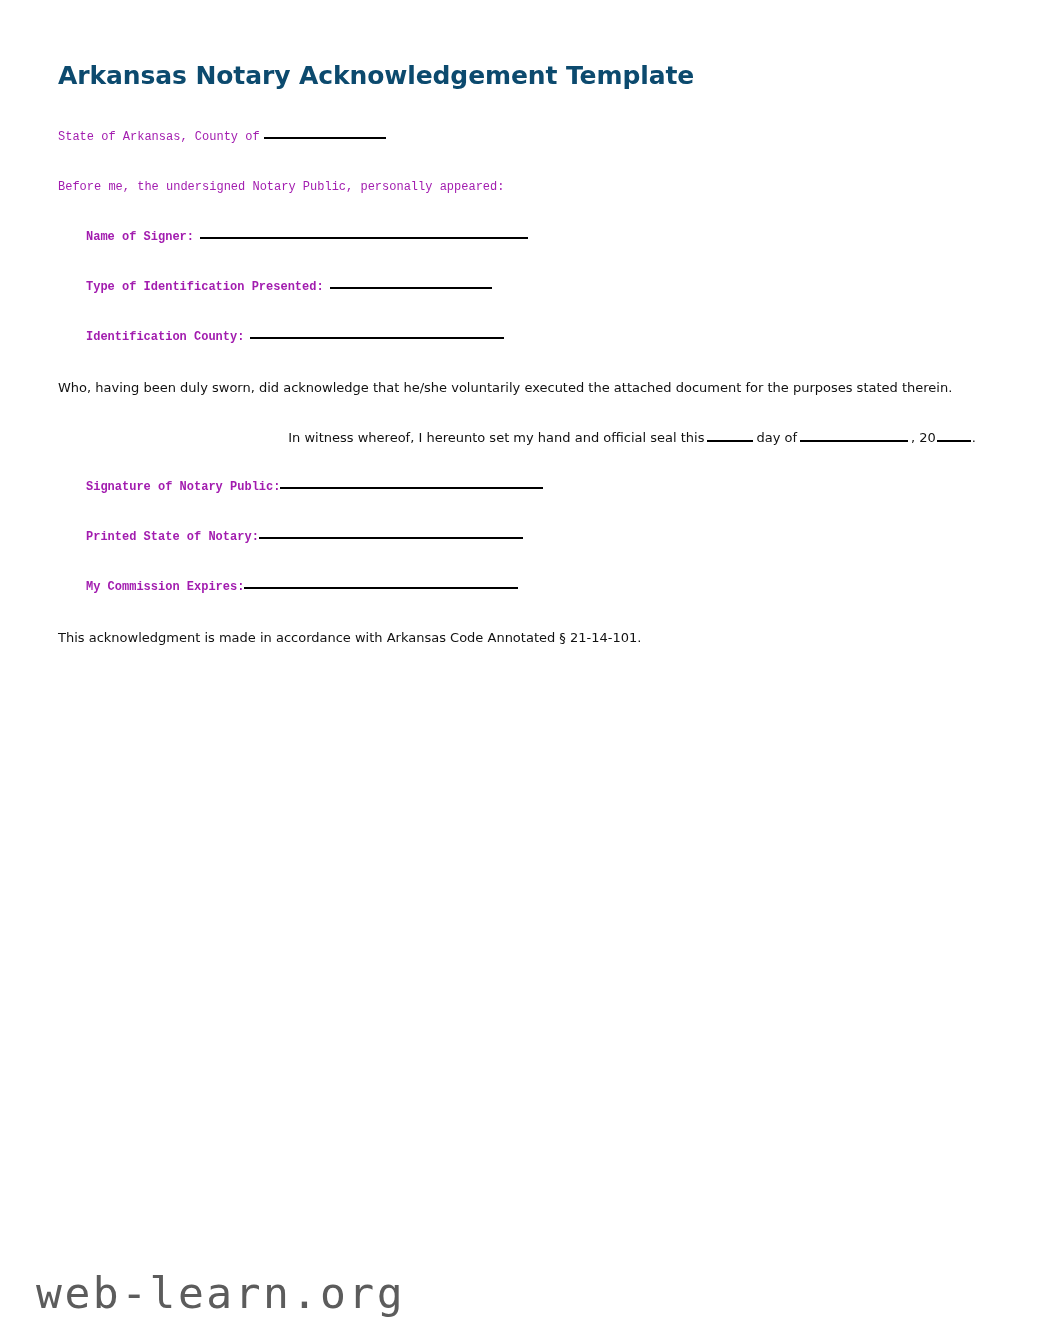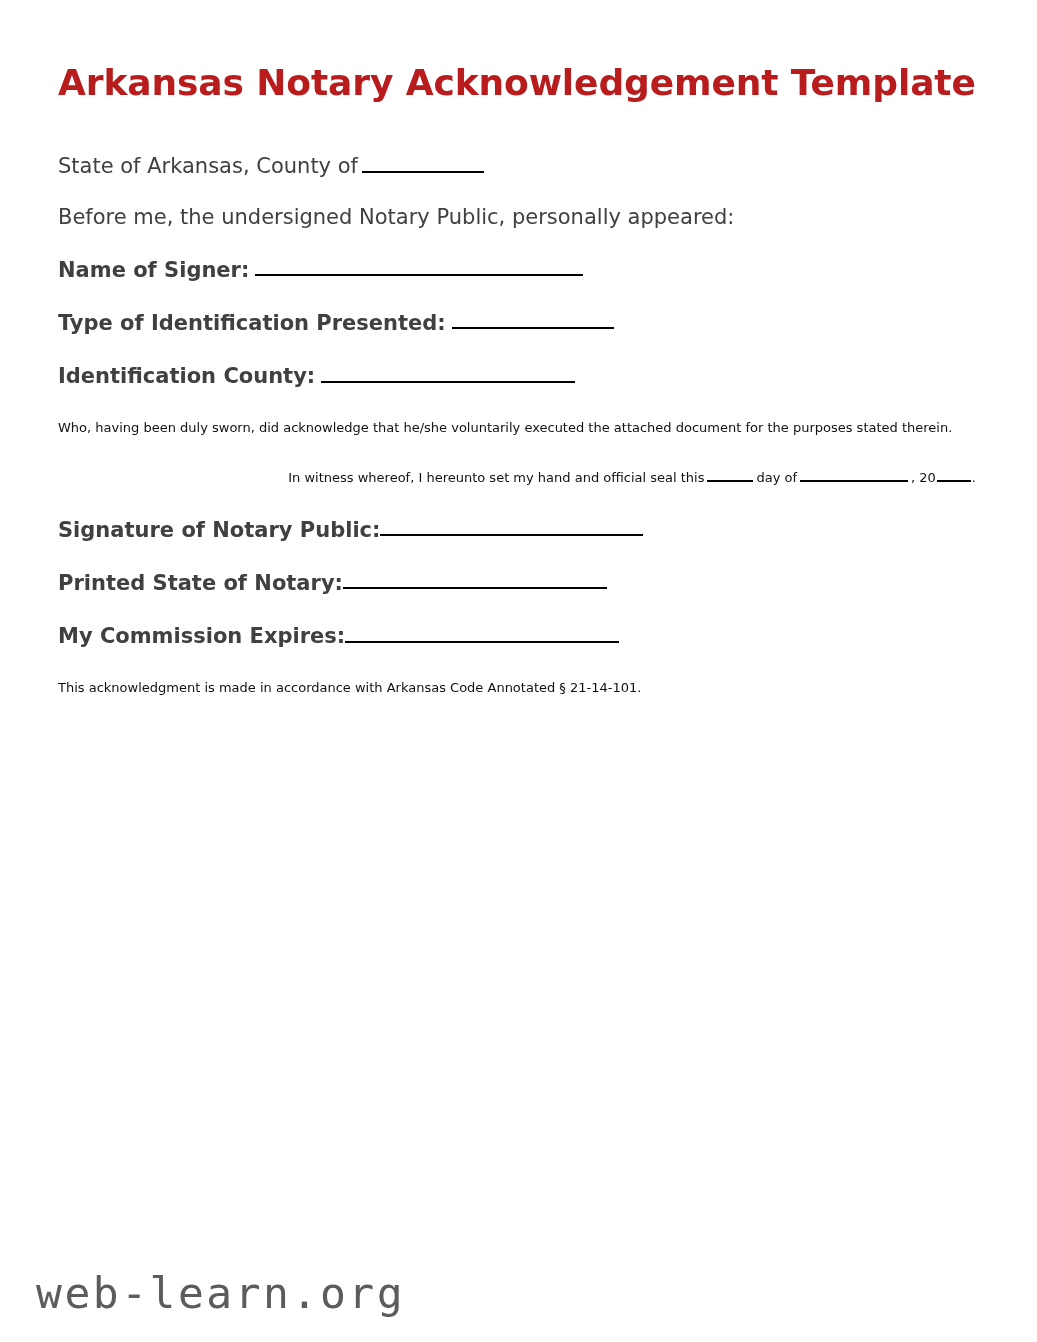--- a/index.html
+++ b/index.html
@@ -17,36 +17,38 @@
     color: #000000;
     box-sizing: border-box;
   }
   .content {
     position: absolute;
     left: 58px;
     top: 62px;
     width: 920px;
   }
   .doc-title {
-    font-size: 36px;
+    font-size: 25px;
     font-weight: bold;
     letter-spacing: -0.1px;
     line-height: 1.15;
-    margin: 0 0 48px 0;
-    color: #b91c1c;
+    margin: 0 0 34px 0;
+    color: #0c4a6e;
   }
   .line {
-    font-size: 21px;
+    font-size: 12px;
     line-height: 25px;
     margin: 0 0 25px 0;
-    color: #404040;
+    color: #a21caf;
     font-weight: normal;
+    font-family: Liberation Mono, monospace;
   }
   .line.bold {
     font-weight: bold;
+    margin-left: 28px;
   }
   .para {
     font-size: 13px;
     line-height: 25px;
     margin: 0 0 25px 0;
     color: #111111;
     max-width: 910px;
   }
   .para.wide {
     max-width: 918px;

